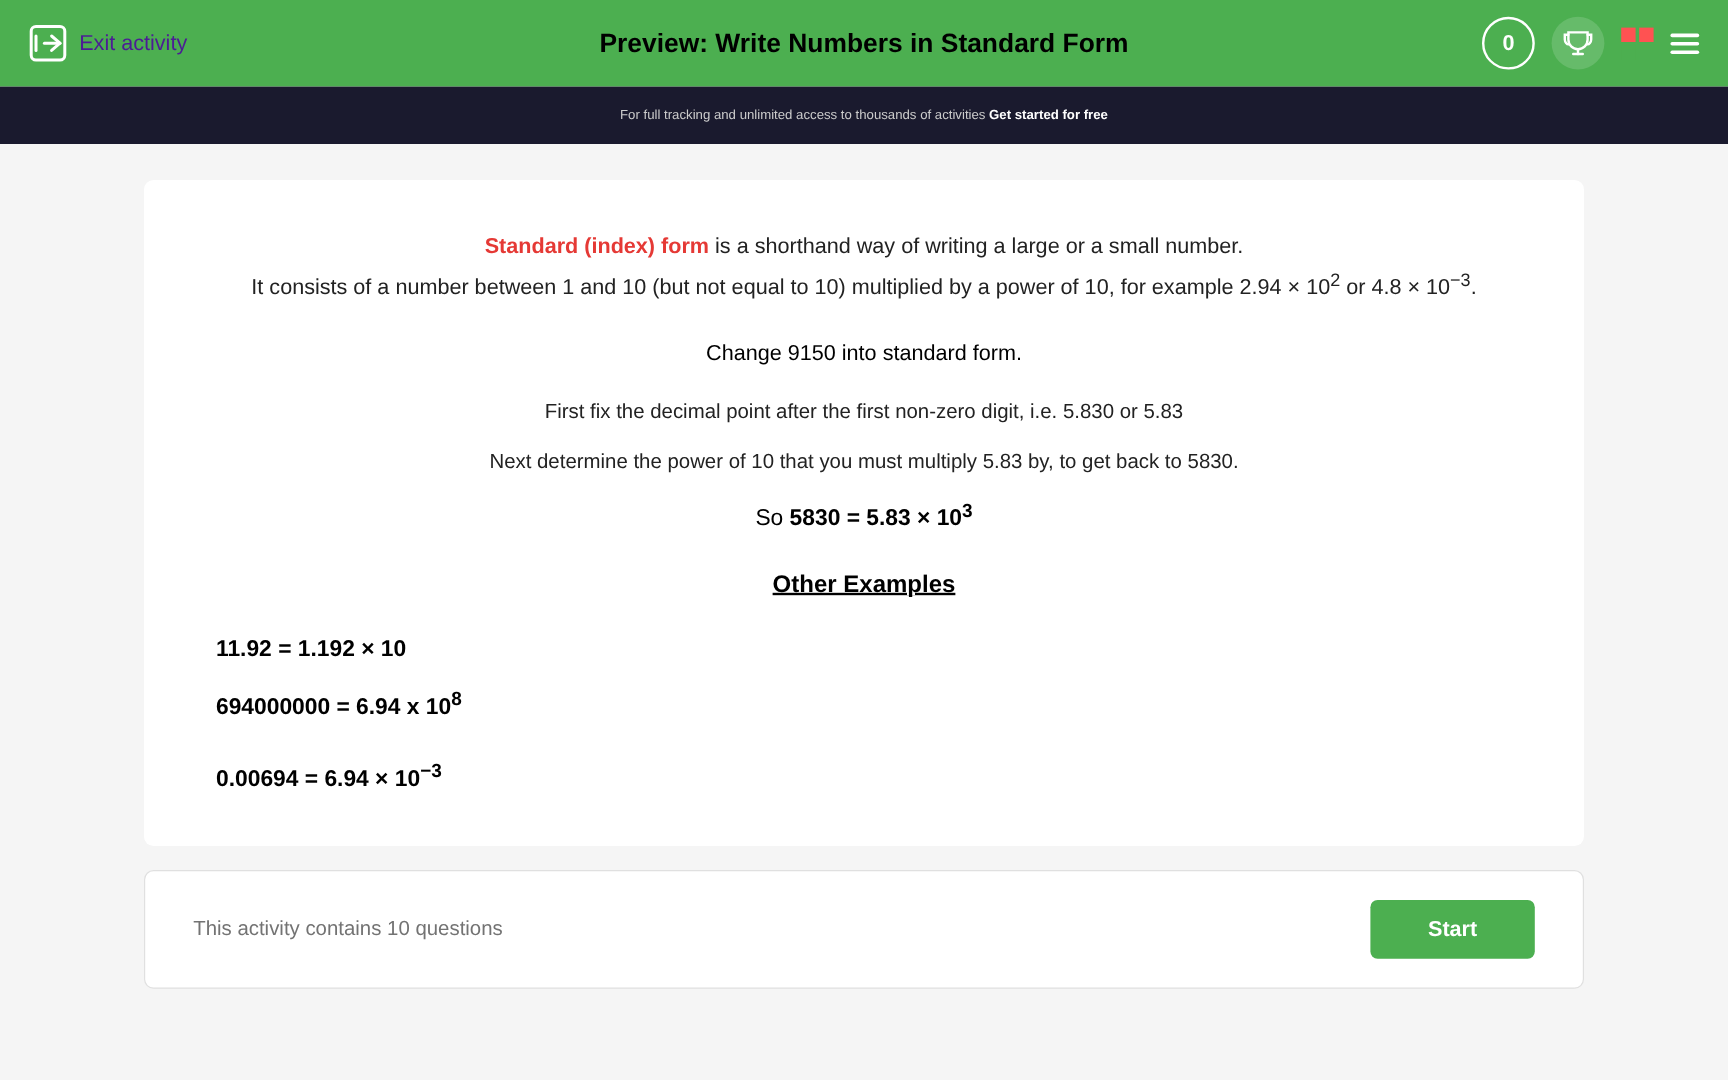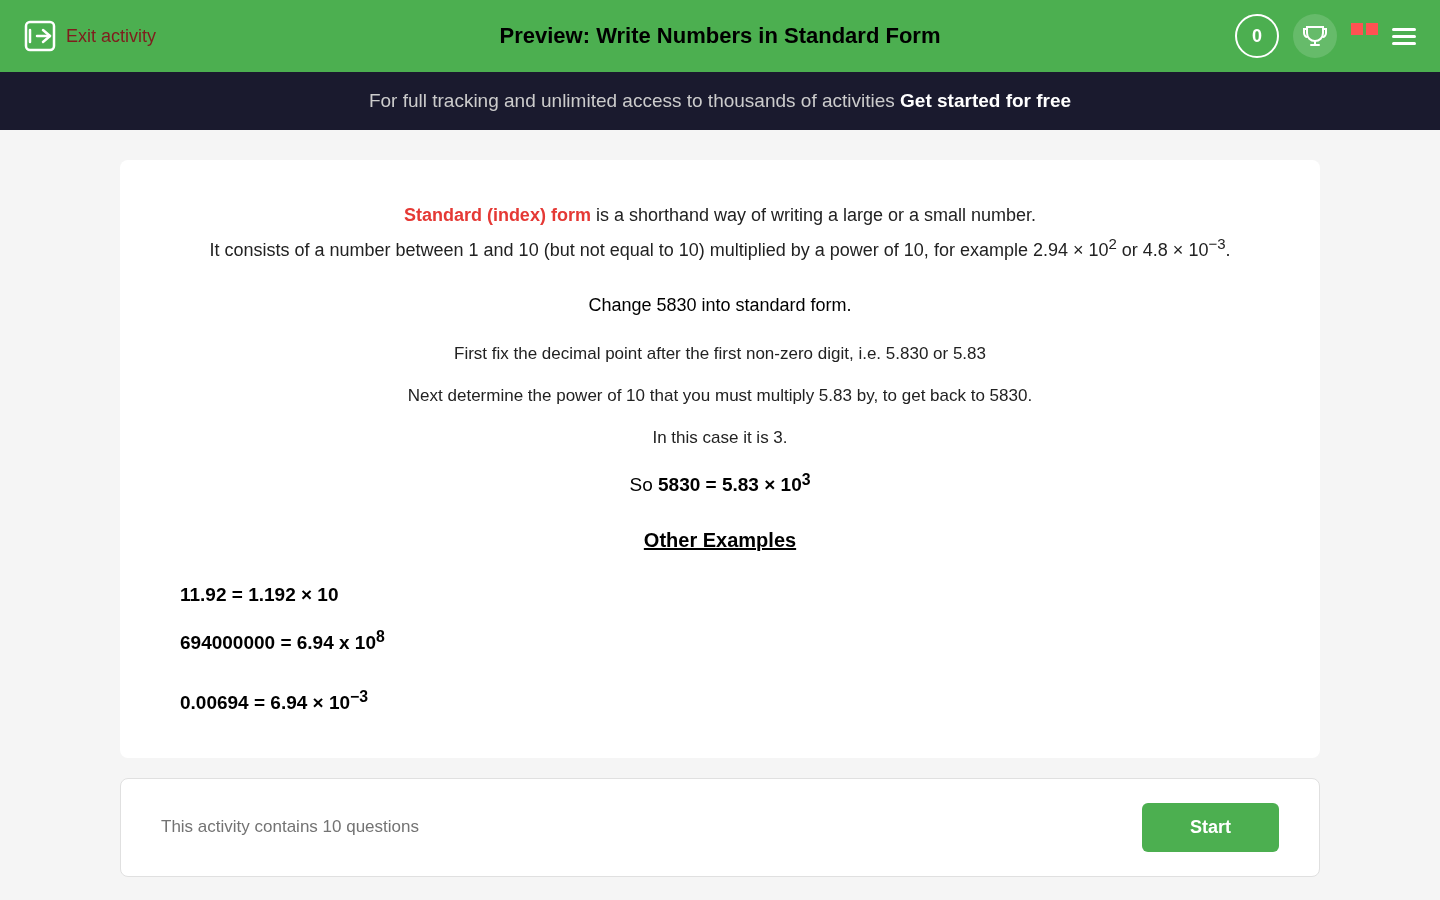--- a/index.html
+++ b/index.html
@@ -12,21 +12,21 @@
       display: flex;
       align-items: center;
       justify-content: space-between;
       padding: 0 24px;
       position: relative;
     }
     .exit-activity {
       display: flex;
       align-items: center;
       gap: 10px;
-      color: #7f1d1d;
+      color: #4c1d95;
       cursor: pointer;
       font-size: 18px;
       font-weight: 500;
       text-decoration: none;
     }
     .exit-icon {
       width: 32px;
       height: 32px;
     }
     .header-title {
@@ -97,21 +97,21 @@
       background: white;
       border-radius: 2px;
     }
 
     
     .banner {
       background: #1a1a2e;
       color: #ccc;
       text-align: center;
       padding: 18px;
-      font-size: 19px;
+      font-size: 11px;
     }
     .banner strong {
       color: white;
     }
 
     
     .content {
       background: white;
       max-width: 1200px;
       margin: 30px auto 0;
@@ -251,26 +251,25 @@
 </div>
 
 <div class="content">
 
   <div class="intro-text">
     <span class="highlight-red">Standard (index) form</span><span> is a shorthand way of writing a large or a small number.</span><br>
     <span>It consists of a number between 1 and 10 (but not equal to 10) multiplied by a power of 10, for example 2.94 × 10</span><sup>2</sup><span> or 4.8 × 10</span><sup>−3</sup><span>.</span>
   </div>
 
 
-  <div class="example-question">Change 5830 into standard form.</div>
+  <div class="example-question">Change 9150 into standard form.</div>
 
   <div class="step-text">First fix the decimal point after the first non-zero digit, i.e. 5.830 or 5.83</div>
 
   <div class="step-text">Next determine the power of 10 that you must multiply 5.83 by, to get back to 5830.</div>
-  <div class="step-text">In this case it is 3.</div>
 
   <div class="result-text">
     <span>So </span><strong>5830 = 5.83 × 10</strong><strong><sup>3</sup></strong>
   </div>
 
   <div class="other-examples-heading">Other Examples</div>
 
   <div class="examples-list">
     <div>
       <strong>11.92 = 1.192 × 10</strong>

